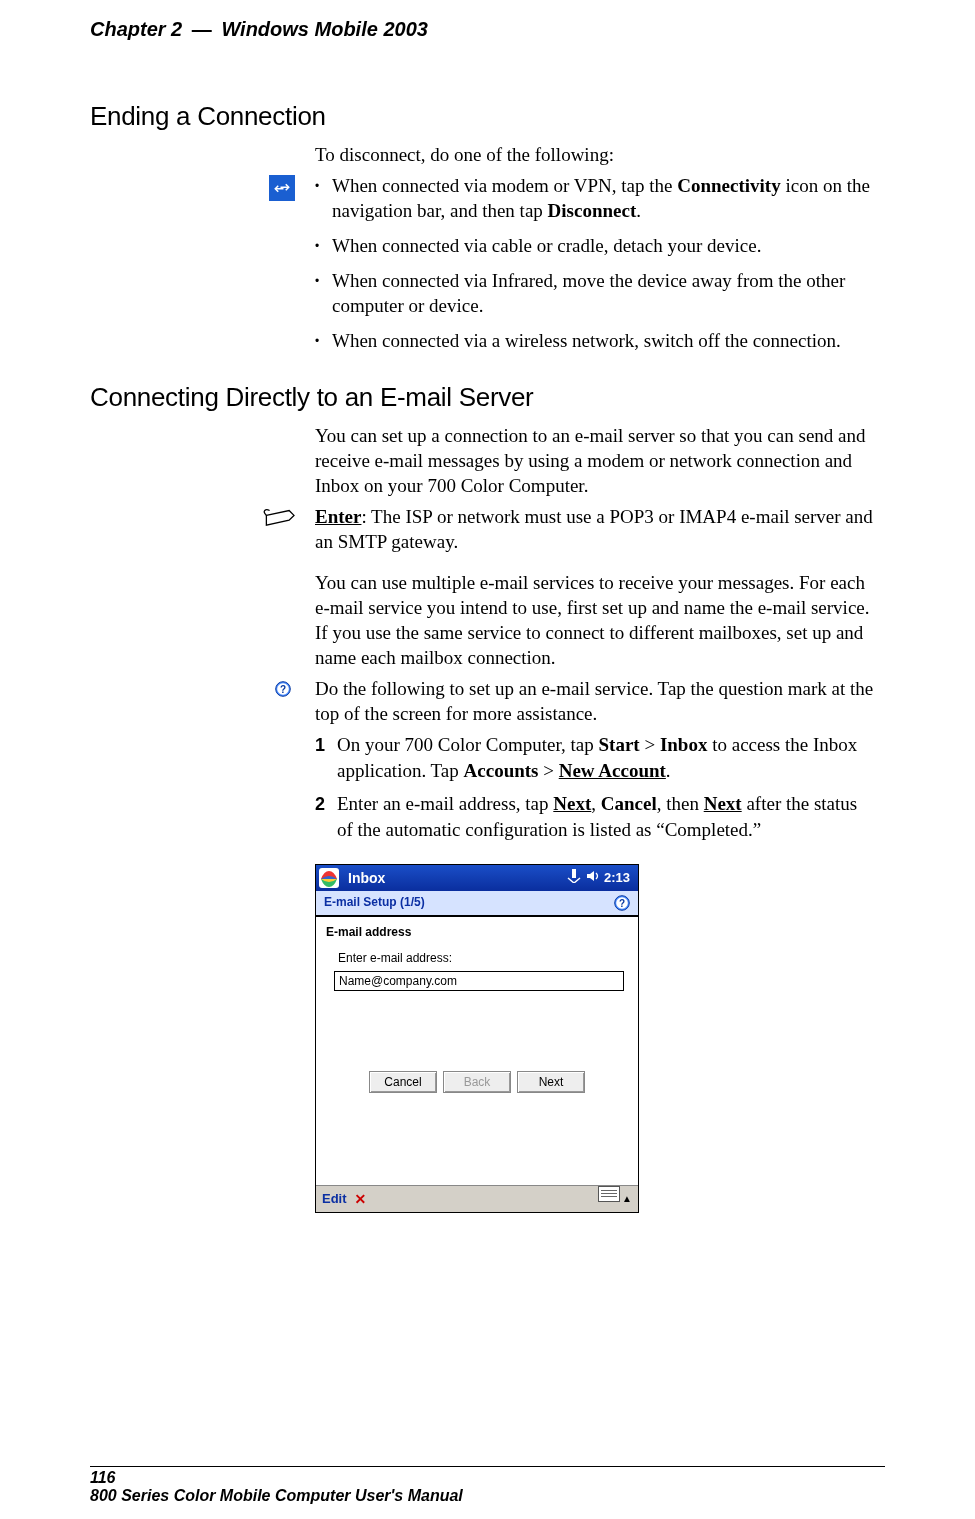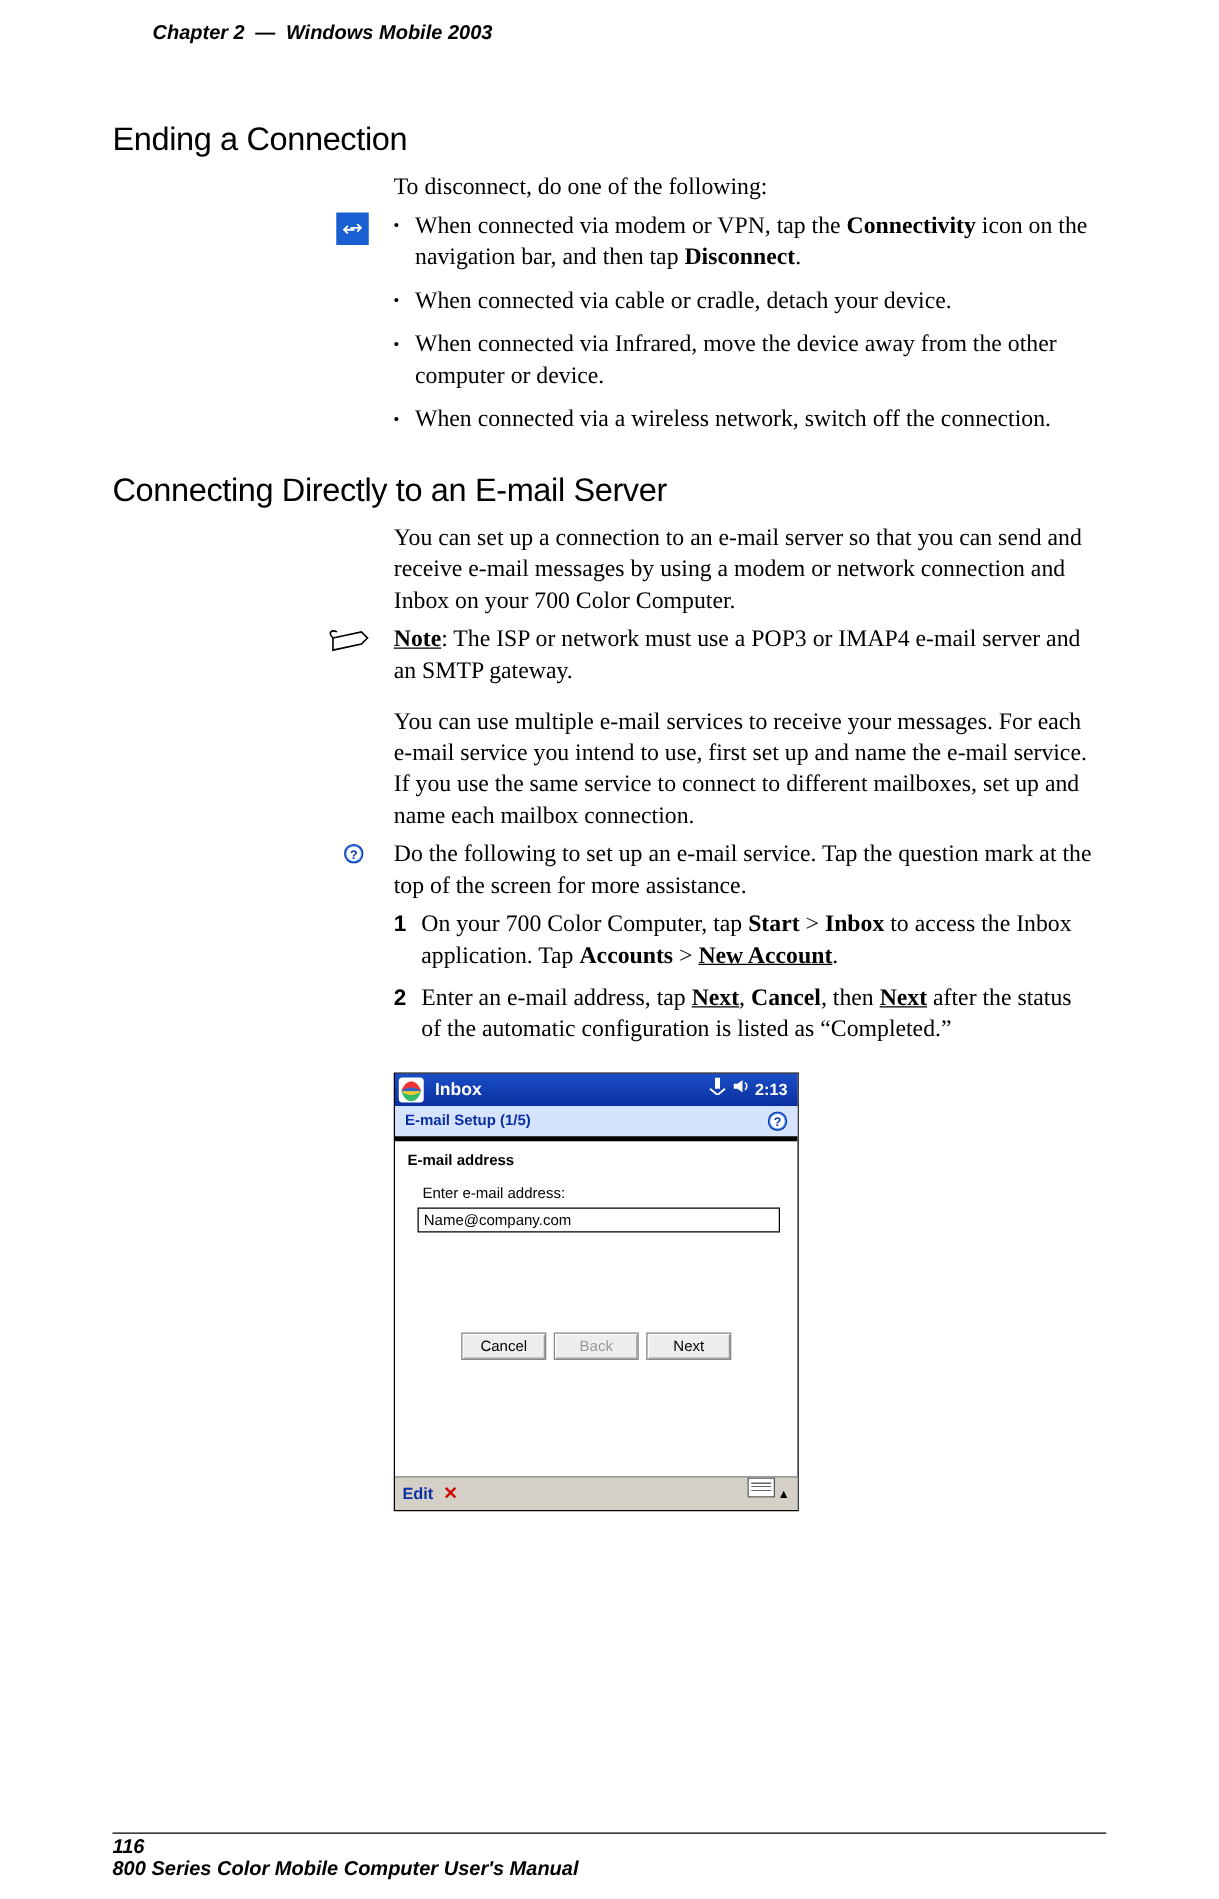--- a/index.html
+++ b/index.html
@@ -17,23 +17,22 @@
   .page {
     padding: 18px 90px 0 90px;
     box-sizing: border-box;
     height: 100%;
     position: relative;
   }
   .running-header {
     font-family: "Segoe UI", "Arial Narrow", Arial, sans-serif;
     font-style: italic;
     font-weight: 700;
-    font-size: 16px;
+    font-size: 20px;
     margin-bottom: 60px;
-    margin-left: 32px;
   }
   .running-header .sep {
     font-style: normal;
     margin: 0 4px;
   }
   h2.section {
     font-family: "Arial Narrow", "Segoe UI", Arial, sans-serif;
     font-weight: 400;
     font-size: 26px;
     letter-spacing: -0.3px;
@@ -138,21 +137,21 @@
   .titlebar .sys { display:flex; align-items:center; gap:4px; }
   .subbar {
     background:#d6e3ff;
     color:#0b2fa3;
     font-weight:700;
     font-size:12px;
     padding:4px 8px;
     display:flex;
     justify-content:space-between;
     align-items:center;
-    border-bottom:4px solid #000000;
+    border-bottom:2px solid #000000;
   }
   .subbar .help {
     width:16px; height:16px;
   }
   .form-area {
     padding:8px 10px 10px 10px;
     height: 268px;
     box-sizing:border-box;
   }
   .form-area .legend { font-weight:700; margin-bottom:10px; }
@@ -247,21 +246,21 @@
   <h2 class="section">Connecting Directly to an E-mail Server</h2>
   <div class="body-col">
     <p>You can set up a connection to an e-mail server so that you can send and receive e-mail messages by using a modem or network connection and Inbox on your 700 Color Computer.</p>
     <div class="with-icon">
       <div class="side-icon-note note-icon">
         <svg viewBox="0 0 48 32">
             <path d="M6 14 L34 8 L40 14 L34 20 L6 26 Z" fill="none" stroke="#000" stroke-width="1.6"></path>
             <path d="M10 8 Q6 6 4 8 Q2 10 6 14" fill="none" stroke="#000" stroke-width="1.6"></path>
           </svg>
       </div>
-      <p><span class="b u">Note</span><span>: The ISP or network must use a POP3 or IMAP4 e-mail server and an SMTP gateway.</span></p>
+      <p><span class="b u">Enter</span><span>: The ISP or network must use a POP3 or IMAP4 e-mail server and an SMTP gateway.</span></p>
     </div>
     <p style="margin-top:16px;">You can use multiple e-mail services to receive your messages. For each e-mail service you intend to use, first set up and name the e-mail service. If you use the same service to connect to different mailboxes, set up and name each mailbox connection.</p>
   </div>
 
   <div class="body-col">
     <div class="with-icon">
       <div class="side-icon help-icon" style="left:-40px;">
         <svg viewBox="0 0 16 16">
             <circle cx="8" cy="8" r="7.3" fill="#4a8cff" stroke="#0a3aa0" stroke-width="1"></circle>
             <circle cx="8" cy="8" r="5.8" fill="#fff"></circle>

